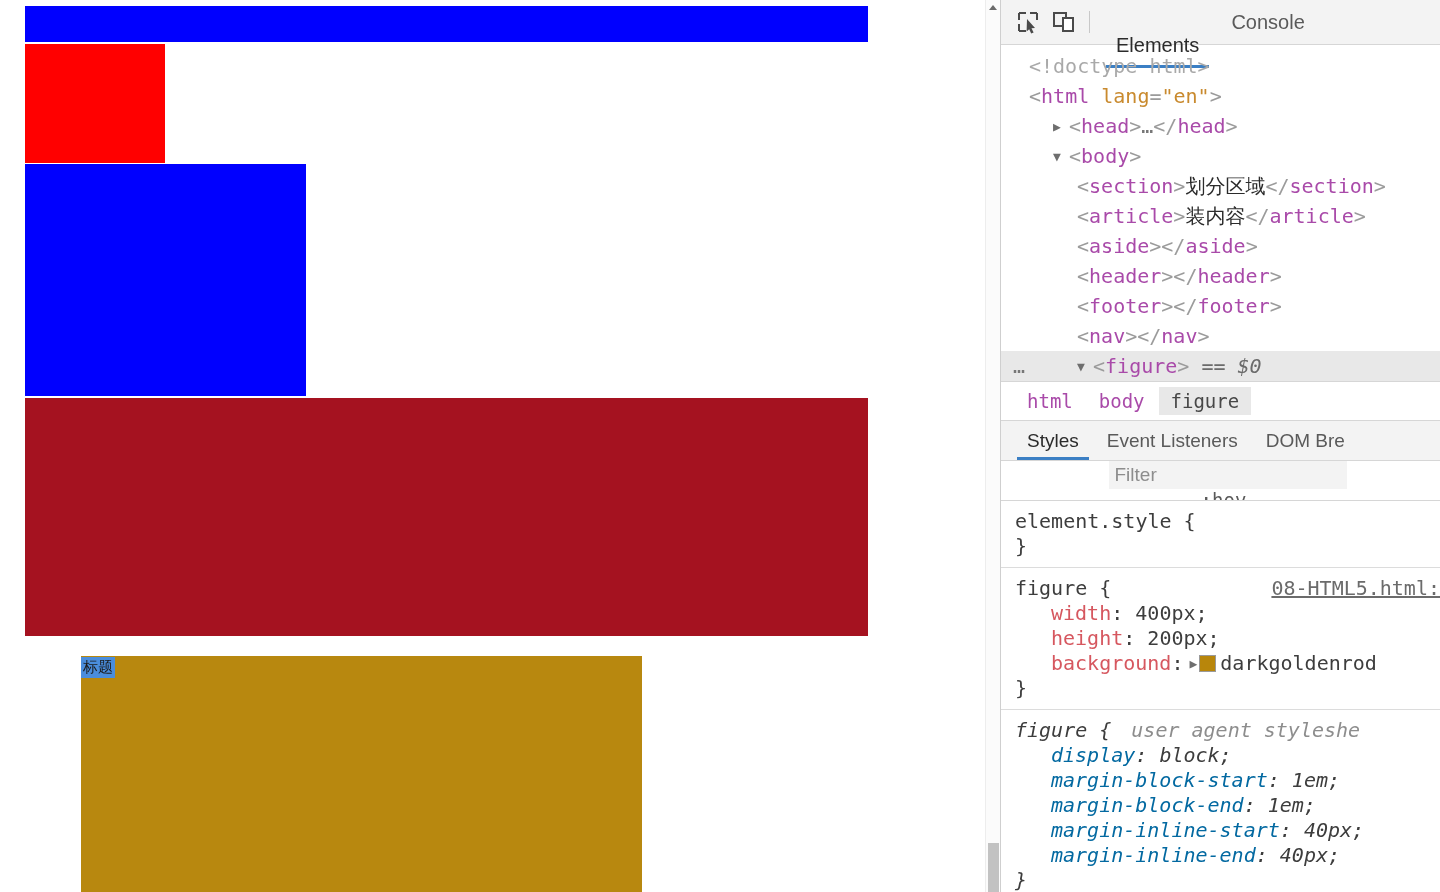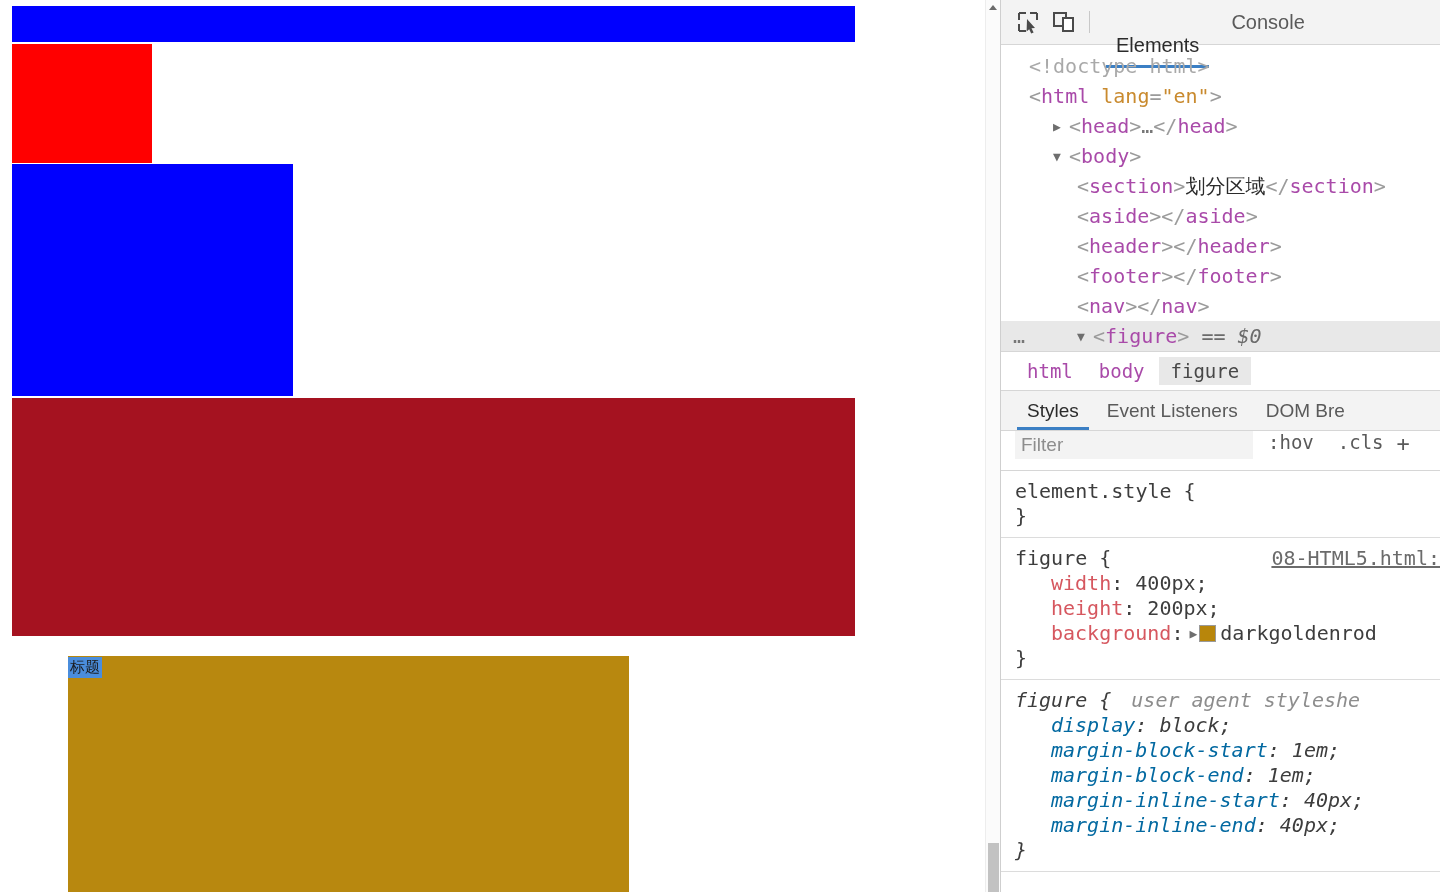--- a/index.html
+++ b/index.html
@@ -26,21 +26,21 @@
     left: 0;
     top: 0;
     width: 985px;
     height: 892px;
     background: #ffffff;
     overflow: hidden;
   }
 
   .page-canvas {
     position: absolute;
-    left: 0;
+    left: 13px;
     top: 0;
     width: 985px;
     height: 892px;
   }
 
   .block {
     position: absolute;
     box-sizing: border-box;
   }
 
@@ -250,25 +250,26 @@
     position: absolute;
     left: 4px; right: 4px; bottom: 0;
     height: 3px;
     background: #3b7fc4;
   }
 
   
   .filter-row {
     height: 40px;
     display: flex;
-    align-items: flex-start;
+    align-items: center;
     border-bottom: 1px solid #d6d6d6;
     background: #ffffff;
     box-sizing: border-box;
     overflow: hidden;
+    flex-direction: column;
   }
   .filter-input {
     flex: 0 0 auto;
     width: 238px;
     height: 28px;
     margin-left: 14px;
     border: none;
     outline: none;
     background: #f3f3f3;
     font-family: "Liberation Sans", sans-serif;
@@ -403,20 +404,23 @@
       </div>
 
       <div class="dom-row indent-2">
         <span class="tw">▼</span><span class="t-punct">&lt;</span><span class="t-tag">body</span><span class="t-punct">&gt;</span>
       </div>
 
       <div class="dom-row indent-3">
         <span class="t-punct">&lt;</span><span class="t-tag">section</span><span class="t-punct">&gt;</span><span class="t-text">划分区域</span><span class="t-punct">&lt;/</span><span class="t-tag">section</span><span class="t-punct">&gt;</span>
       </div>
 
+      <div class="dom-row indent-3">
+        <span class="t-punct">&lt;</span><span class="t-tag">article</span><span class="t-punct">&gt;</span><span class="t-text">装内容</span><span class="t-punct">&lt;/</span><span class="t-tag">article</span><span class="t-punct">&gt;</span>
+      </div>
 
       <div class="dom-row indent-3">
         <span class="t-punct">&lt;</span><span class="t-tag">aside</span><span class="t-punct">&gt;</span><span class="t-punct">&lt;/</span><span class="t-tag">aside</span><span class="t-punct">&gt;</span>
       </div>
 
       <div class="dom-row indent-3">
         <span class="t-punct">&lt;</span><span class="t-tag">header</span><span class="t-punct">&gt;</span><span class="t-punct">&lt;/</span><span class="t-tag">header</span><span class="t-punct">&gt;</span>
       </div>
 
       <div class="dom-row indent-3">

